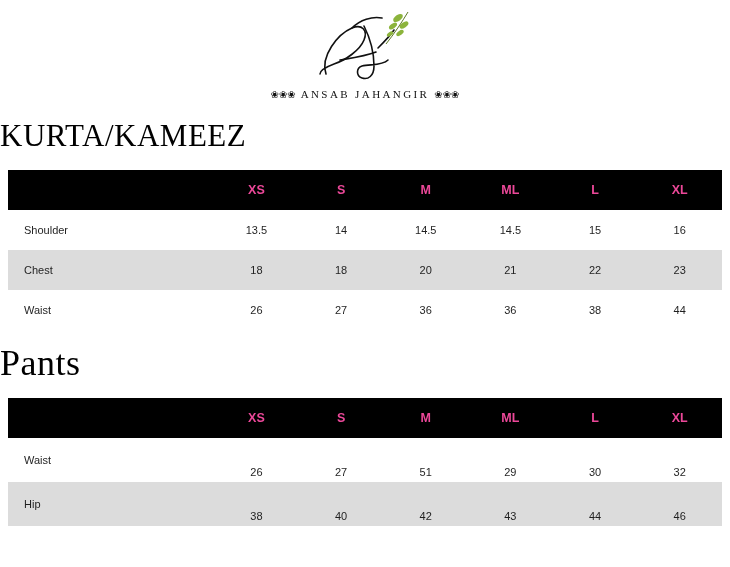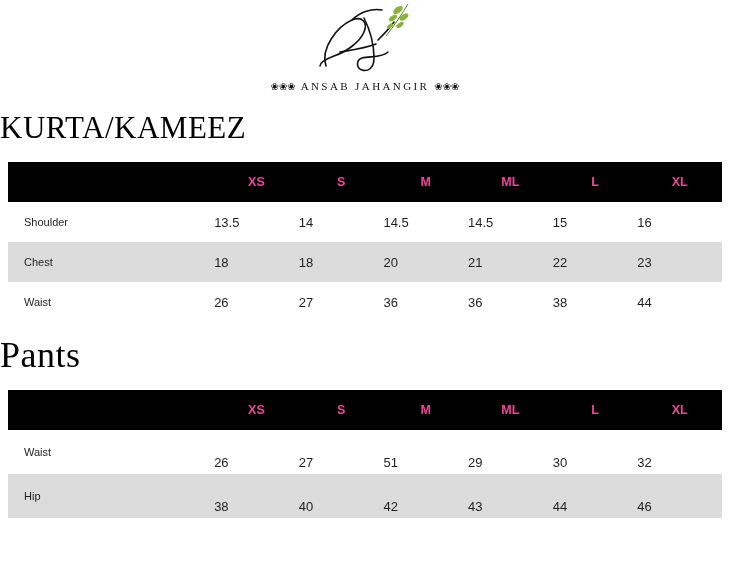--- a/index.html
+++ b/index.html
@@ -15,21 +15,21 @@
     overflow: hidden;
   }
   .page {
     position: relative;
     width: 730px;
     height: 567px;
   }
 
   
   .brand {
-    padding-top: 0;
+    padding-top: 8px;
     text-align: center;
   }
   .brand-mark {
     height: 78px;
     display: flex;
     align-items: center;
     justify-content: center;
   }
   .brand-name {
     font-family: "Liberation Serif", serif;
@@ -83,23 +83,23 @@
     height: 40px;
     text-align: center;
     vertical-align: middle;
   }
   table.size-table thead th.row-head {
     text-align: left;
     padding-left: 16px;
   }
   table.size-table tbody td {
     height: 40px;
-    text-align: left;
+    text-align: center;
     vertical-align: middle;
-    font-size: 13px;
+    font-size: 11px;
     color: #1f1f1f;
   }
   table.size-table tbody td.row-head {
     text-align: left;
     padding-left: 16px;
     font-size: 11px;
   }
   table.size-table tbody tr.alt td {
     background: #dcdcdc;
   }

